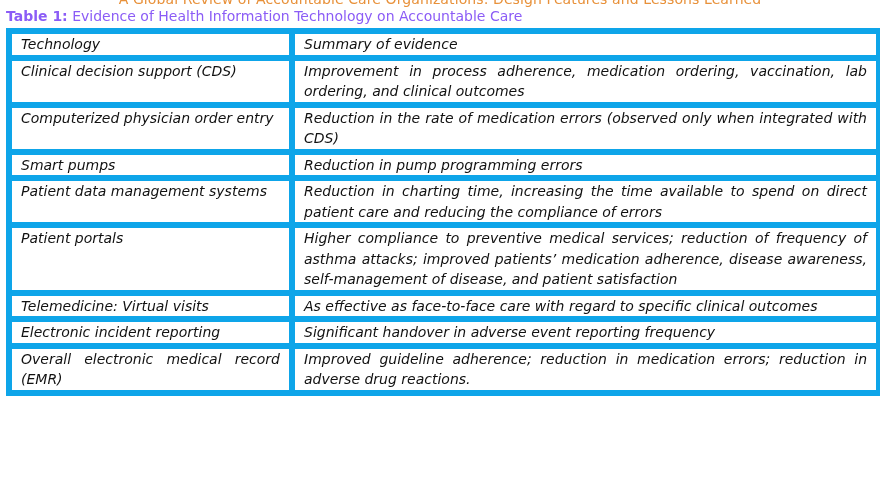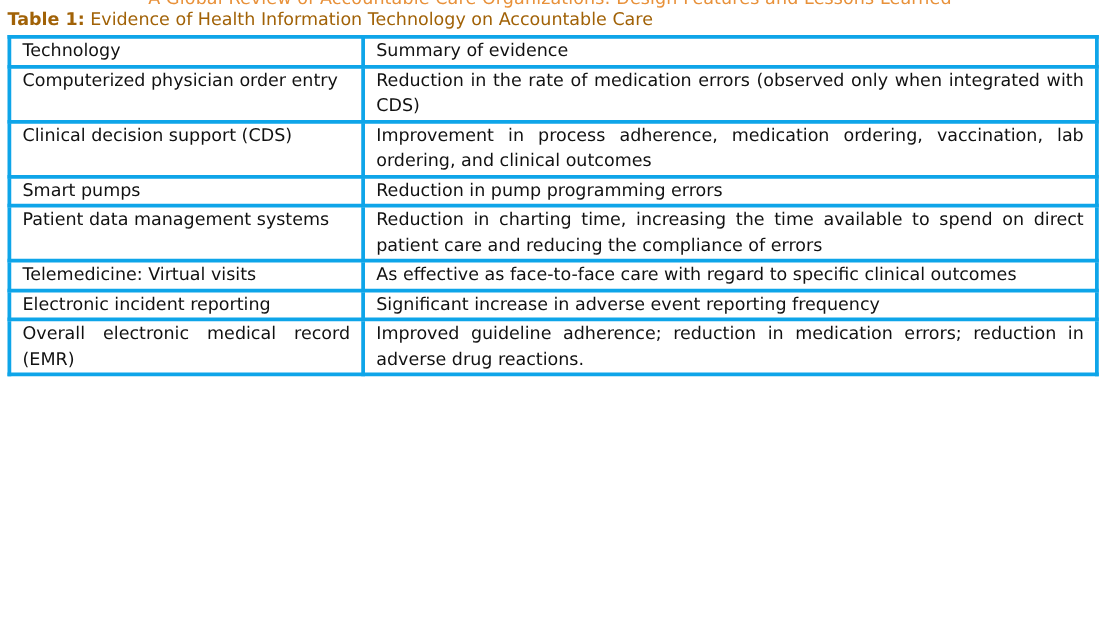--- a/index.html
+++ b/index.html
@@ -1,26 +1,26 @@
 <!DOCTYPE html>
 <html><head>
 <meta charset="utf-8">
 <style>
   html, body { margin: 0; padding: 0; background: #ffffff; }
   body { width: 880px; height: 497px; overflow: hidden; position: relative;
          font-family: "DejaVu Sans", "Liberation Sans", sans-serif; color: #111; }
   .running-head { position: absolute; top: -9px; left: 0; width: 880px; text-align: center;
          font-size: 14px; color: #e8913a; white-space: nowrap; letter-spacing: 0.1px; }
-  .caption { position: absolute; top: 8px; left: 6px; font-size: 14px; white-space: nowrap; color: #a16207; }
+  .caption { position: absolute; top: 8px; left: 6px; font-size: 14px; white-space: nowrap; color: #8b5cf6; }
   .caption b { font-weight: bold; }
   table { position: absolute; top: 28px; left: 6px; width: 870px; border-collapse: collapse;
           table-layout: fixed; font-size: 14px; }
   col.c1 { width: 283px; }
   col.c2 { width: 587px; }
-  td { border: 3px solid #0ea5e9; padding: 0 9px 0 9px; vertical-align: top; line-height: 20.5px; }
+  td { border: 6px solid #0ea5e9; padding: 0 9px 0 9px; vertical-align: top; line-height: 20.5px; font-style: italic; }
   td.sum { text-align: justify; }
   td.tech-j { text-align: justify; text-align-last: left; }
   tr.h1 td { height: 20px; }
   tr.h2 td { height: 40px; }
   tr.h3 td { height: 60px; }
 </style>
 </head>
 <body>
 
 <div class="running-head">A Global Review of Accountable Care Organizations: Design Features and Lessons Learned</div>
@@ -31,41 +31,45 @@
   <colgroup>
       <col class="c1">
       <col class="c2">
     </colgroup>
   <tbody>
       <tr class="h1">
     <td>Technology</td>
     <td>Summary of evidence</td>
   </tr>
   <tr class="h2">
+    <td>Clinical decision support (CDS)</td>
+    <td class="sum">Improvement in process adherence, medication ordering, vaccination, lab ordering, and clinical outcomes</td>
+  </tr>
+  <tr class="h2">
     <td>Computerized physician order entry</td>
     <td class="sum">Reduction in the rate of medication errors (observed only when integrated with CDS)</td>
-  </tr>
-  <tr class="h2">
-    <td>Clinical decision support (CDS)</td>
-    <td class="sum">Improvement in process adherence, medication ordering, vaccination, lab ordering, and clinical outcomes</td>
   </tr>
   <tr class="h1">
     <td>Smart pumps</td>
     <td class="sum">Reduction in pump programming errors</td>
   </tr>
   <tr class="h2">
     <td>Patient data management systems</td>
     <td class="sum">Reduction in charting time, increasing the time available to spend on direct patient care and reducing the compliance of errors</td>
   </tr>
+  <tr class="h3">
+    <td>Patient portals</td>
+    <td class="sum">Higher compliance to preventive medical services; reduction of frequency of asthma attacks; improved patients’ medication adherence, disease awareness, self-management of disease, and patient satisfaction</td>
+  </tr>
   <tr class="h1">
     <td>Telemedicine: Virtual visits</td>
     <td class="sum">As effective as face-to-face care with regard to specific clinical outcomes</td>
   </tr>
   <tr class="h1">
     <td>Electronic incident reporting</td>
-    <td class="sum">Significant increase in adverse event reporting frequency</td>
+    <td class="sum">Significant handover in adverse event reporting frequency</td>
   </tr>
   <tr class="h2">
     <td class="tech-j">Overall electronic medical record (EMR)</td>
     <td class="sum">Improved guideline adherence; reduction in medication errors; reduction in adverse drug reactions.</td>
   </tr>
 </tbody>
   </table>
 
 </body></html>

